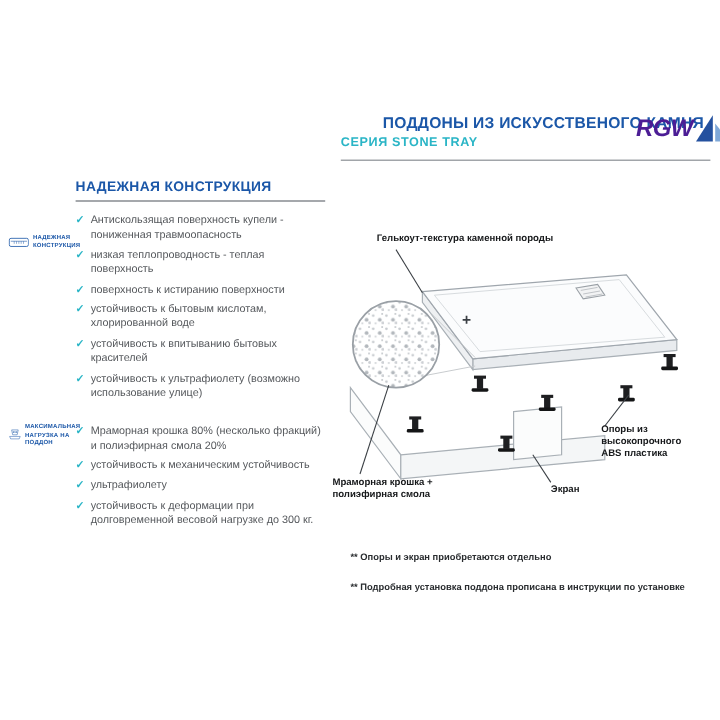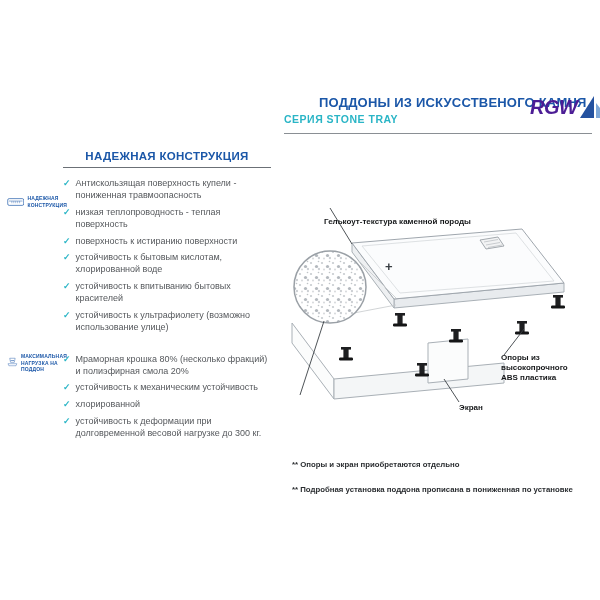--- a/index.html
+++ b/index.html
@@ -17,29 +17,29 @@
   .logo{position:absolute;left:530px;top:94px;display:flex;align-items:center;gap:2px;}
   .logo-text{font-size:20px;font-weight:bold;font-style:italic;color:#4c1d95;letter-spacing:-.5px;}
   
   .badge{position:absolute;left:7px;display:flex;align-items:flex-start;gap:3px;width:60px;}
   #badge1{top:190px;} #badge2{top:348px;}
   .badge-labels{font-size:5px;color:#1b57a8;font-weight:bold;line-height:1.3;
     padding-top:5px;letter-spacing:.2px;}
   
   .left-col{position:absolute;left:63px;top:150px;width:208px;}
   .left-heading{font-size:11.5px;font-weight:bold;color:#1b57a8;letter-spacing:.3px;
-    padding-bottom:5px;border-bottom:1px solid #6b7076;margin-bottom:10px;text-align:center;}
+    padding-bottom:5px;border-bottom:1px solid #6b7076;margin-bottom:10px;}
   .feat{display:flex;gap:5px;margin-bottom:5px;font-size:9px;color:#55585c;line-height:1.32;}
   .check{color:#2ab5c6;font-weight:bold;font-size:9px;flex:0 0 auto;}
   .group2{margin-top:20px;}
   
   .diagram{position:absolute;left:276px;top:183px;width:322px;height:300px;}
   .diagram svg{position:absolute;left:0;top:0;}
   .dlabel{position:absolute;font-size:8px;font-weight:bold;color:#16181a;line-height:1.25;}
-  #gelcoat-label{left:48px;top:11px;white-space:nowrap;margin-top:23px;}
+  #gelcoat-label{left:38px;top:11px;white-space:nowrap;}
   #marble-label{left:1px;top:214px;width:95px;}
   #screen-label{left:183px;top:220px;white-space:nowrap;}
   #supports-label{left:225px;top:170px;width:80px;}
   .plus-sign{position:absolute;left:109px;top:76px;font-size:13px;font-weight:bold;color:#3a3f44;}
   
   .footnote{position:absolute;left:292px;font-size:7.8px;font-weight:bold;color:#2a2d30;
     white-space:nowrap;}
   #fn1{top:460px;text-align:center;} #fn2{top:485px;}
 </style>
 </head>
@@ -119,21 +119,21 @@
     <div class="feat">
       <span class="check">✓</span>
       <span>Мраморная крошка 80% (несколько фракций) и полиэфирная смола 20%</span>
       </div>
     <div class="feat">
       <span class="check">✓</span>
       <span>устойчивость к механическим устойчивость</span>
       </div>
     <div class="feat">
       <span class="check">✓</span>
-      <span>хлорированной</span>
+      <span>ультрафиолету</span>
       </div>
     <div class="feat">
       <span class="check">✓</span>
       <span>устойчивость к деформации при долговременной весовой нагрузке до 300 кг.</span>
       </div>
   </div>
 </div>
 
 <div class="diagram">
   <svg width="322" height="300" viewBox="0 0 322 300">
@@ -195,18 +195,19 @@
     <g stroke="#3a3f44" stroke-width="0.9">
       <line x1="54" y1="25" x2="76" y2="61"></line>
       <line x1="24" y1="212" x2="48" y2="138"></line>
       <line x1="183" y1="219" x2="168" y2="196"></line>
       <line x1="228" y1="172" x2="248" y2="146"></line>
     </g>
   </svg>
 
   <div class="dlabel" id="gelcoat-label">Гелькоут-текстура каменной породы</div>
   <div class="plus-sign">+</div>
+  <div class="dlabel" id="marble-label">Мраморная крошка + полиэфирная смола</div>
   <div class="dlabel" id="screen-label">Экран</div>
   <div class="dlabel" id="supports-label">Опоры из высокопрочного ABS пластика</div>
 </div>
 
 <div class="footnote" id="fn1">** Опоры и экран приобретаются отдельно</div>
-<div class="footnote" id="fn2">** Подробная установка поддона прописана в пониженная по установке</div>
+<div class="footnote" id="fn2">** Подробная установка поддона прописана в инструкции по установке</div>
 
 </body></html>

